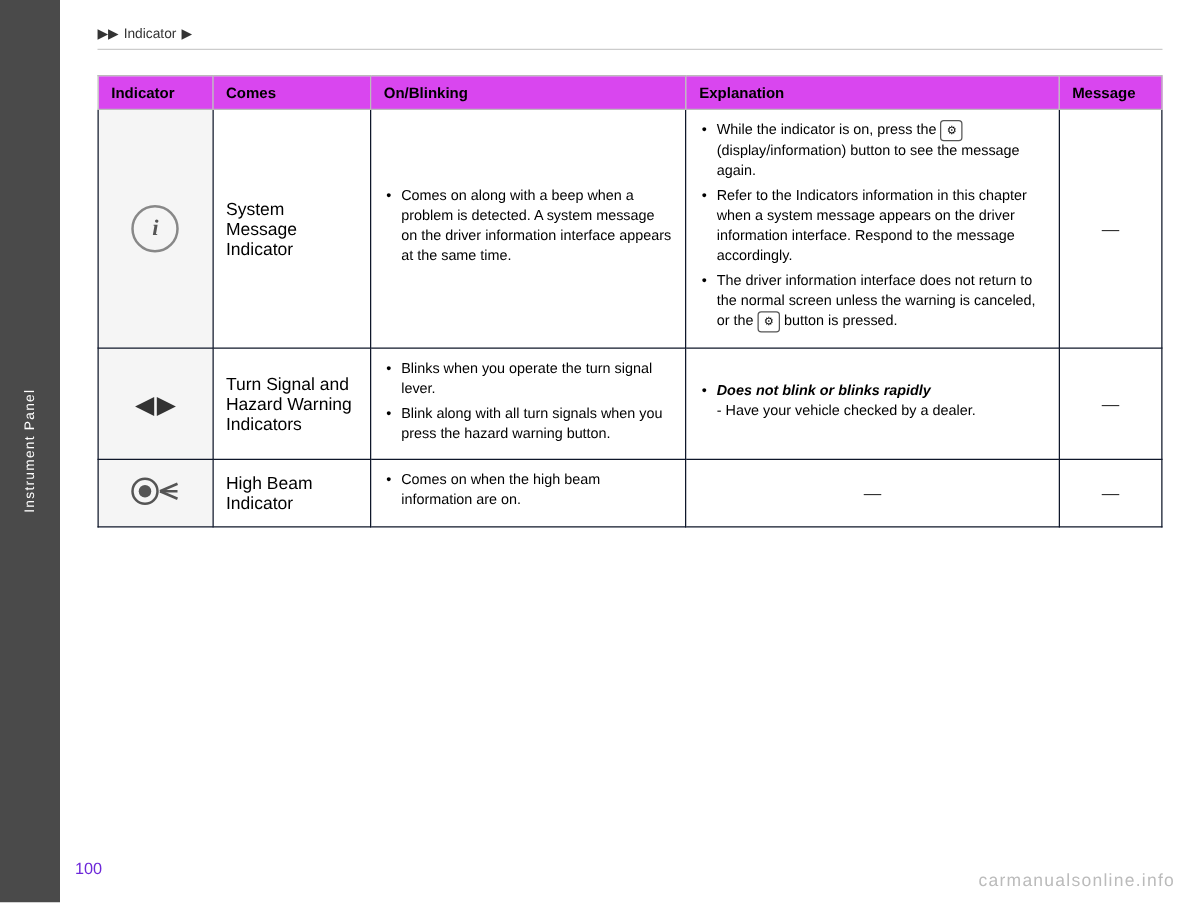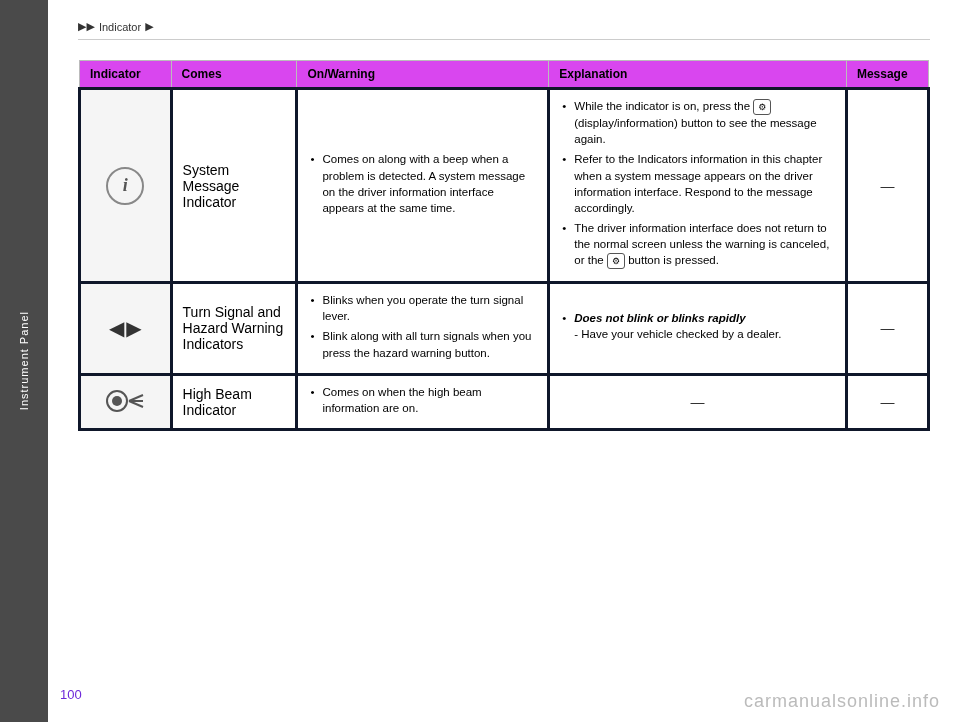--- a/index.html
+++ b/index.html
@@ -61,21 +61,21 @@
     }
     .indicators-table th {
       background: #d946ef;
       border: 1px solid #bbb;
       padding: 6px 10px;
       text-align: left;
       font-weight: bold;
       font-size: 12px;
     }
     .indicators-table td {
-      border: 3px solid #0f172a;
+      border: 1px solid #0f172a;
       padding: 8px 10px;
       vertical-align: middle;
     }
     .indicators-table tr td:first-child {
       text-align: center;
       width: 80px;
       background: #f5f5f5;
     }
     .indicators-table tr td:nth-child(2) {
       width: 110px;
@@ -172,21 +172,21 @@
       left: 60px;
       font-size: 13px;
       color: #6d28d9;
     }
 
     
     .watermark {
       position: absolute;
       bottom: 10px;
       right: 20px;
-      font-size: 18px;
+      font-size: 14px;
       color: #bbb;
       letter-spacing: 1px;
     }
   </style>
 </head>
 <body>
 
 <div class="sidebar">
   <span class="sidebar-label">Instrument Panel</span>
 </div>
@@ -197,21 +197,21 @@
     <span>▶▶</span>
     <span>Indicator</span>
     <span>▶</span>
   </div>
 
   <table class="indicators-table">
     <thead>
       <tr>
         <th>Indicator</th>
         <th>Comes</th>
-        <th>On/Warning</th>
+        <th>On/Blinking</th>
         <th>Explanation</th>
         <th>Message</th>
       </tr>
     </thead>
     <tbody>
 
       <tr>
         <td>
           <div class="info-icon">i</div>
         </td>

